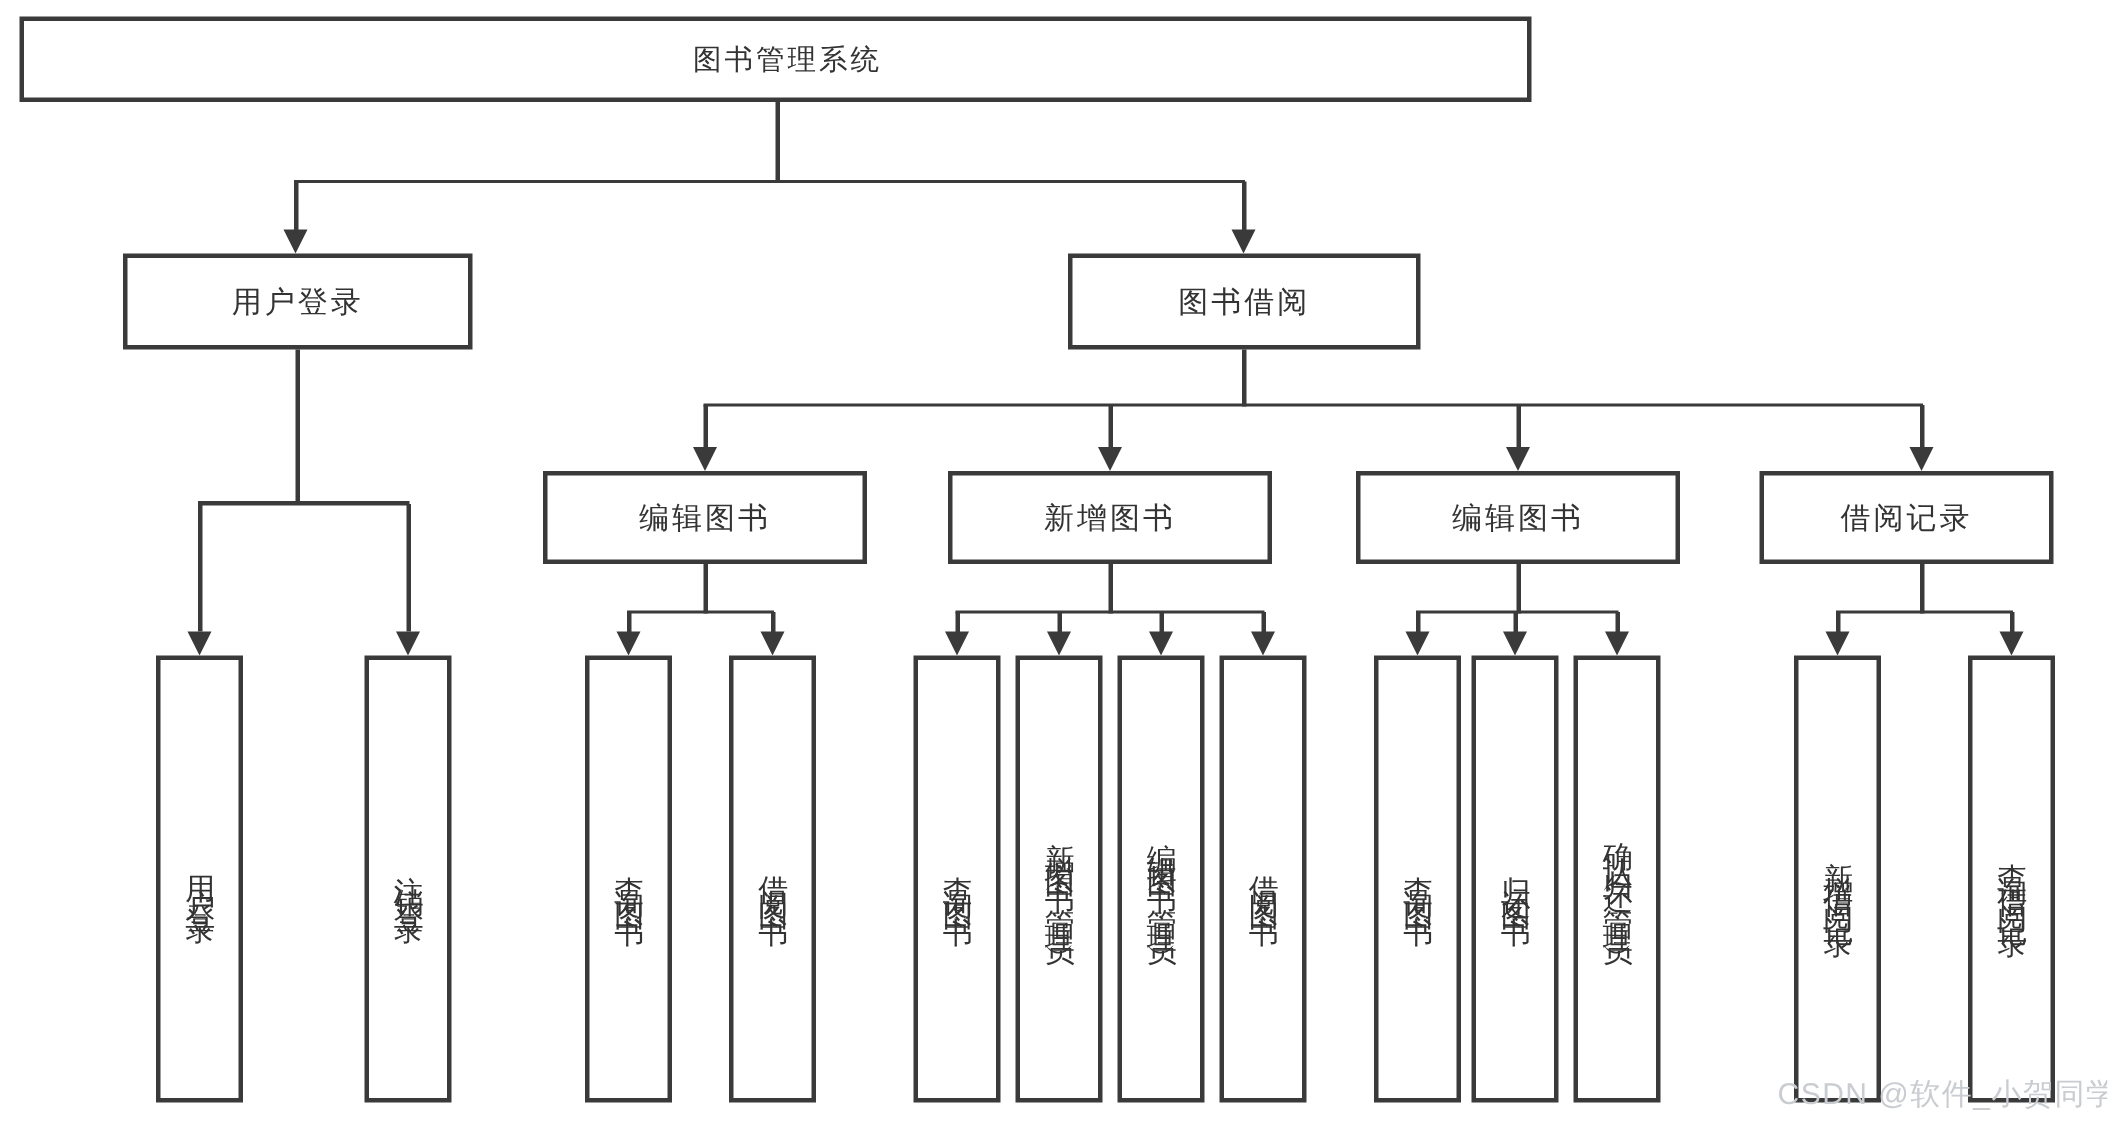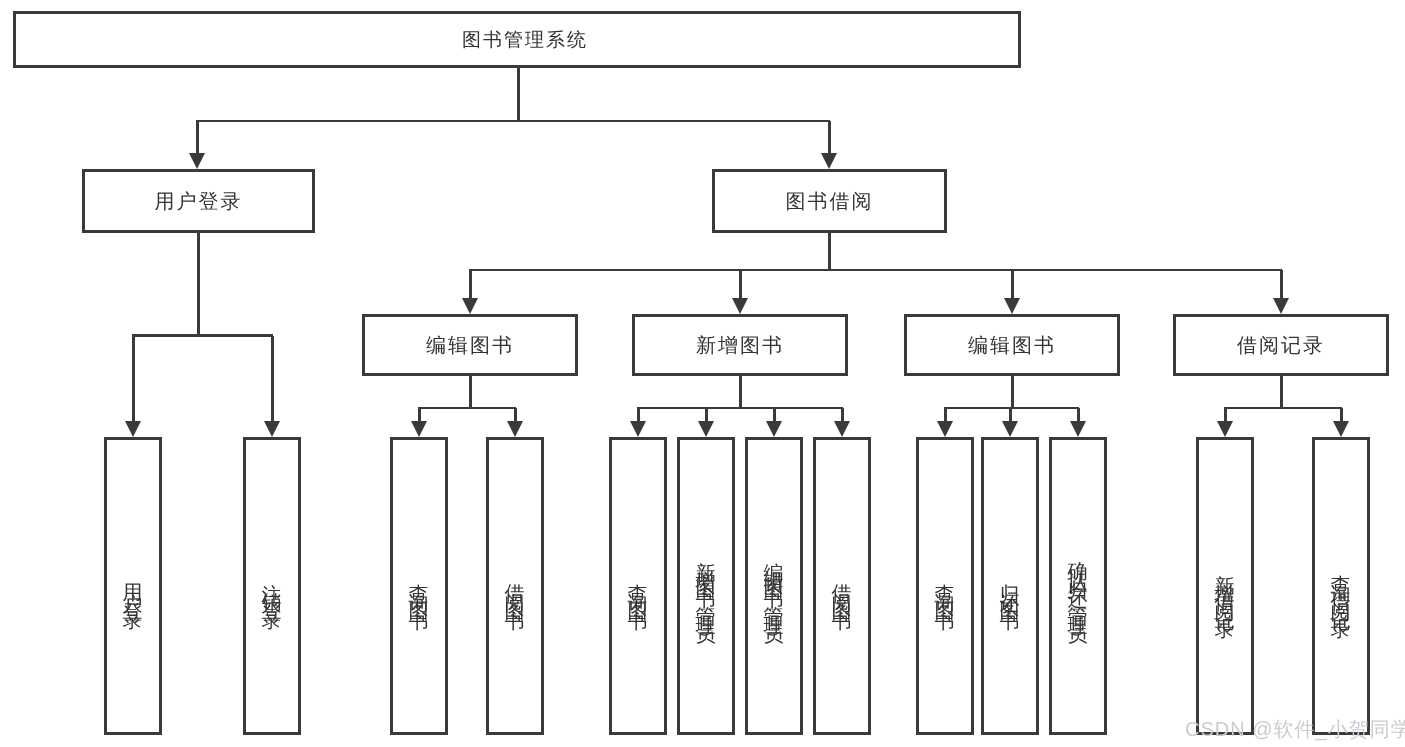--- a/index.html
+++ b/index.html
@@ -92,21 +92,21 @@
 
   <div class="node node-h" style="left:362px;top:314px;width:216px;height:62px;">
     <span>编辑图书</span>
   </div>
   <div class="node node-h" style="left:632px;top:314px;width:216px;height:62px;">
     <span>新增图书</span>
   </div>
   <div class="node node-h" style="left:904px;top:314px;width:216px;height:62px;">
     <span>编辑图书</span>
   </div>
-  <div class="node node-h" style="left:1173px;top:314px;width:216px;height:62px;">
+  <div class="node node-h" style="left:1173px;top:314px;width:196px;height:62px;">
     <span>借阅记录</span>
   </div>
 
   <div class="v-line" style="left:469px;top:376px;height:33px;"></div>
   <div class="h-line" style="left:418px;top:406.5px;width:98px;"></div>
   <div class="v-line" style="left:418px;top:408px;height:14px;"></div>
   <div class="arrow" style="left:411px;top:421px;"></div>
   <div class="v-line" style="left:514px;top:408px;height:14px;"></div>
   <div class="arrow" style="left:507px;top:421px;"></div>
 

